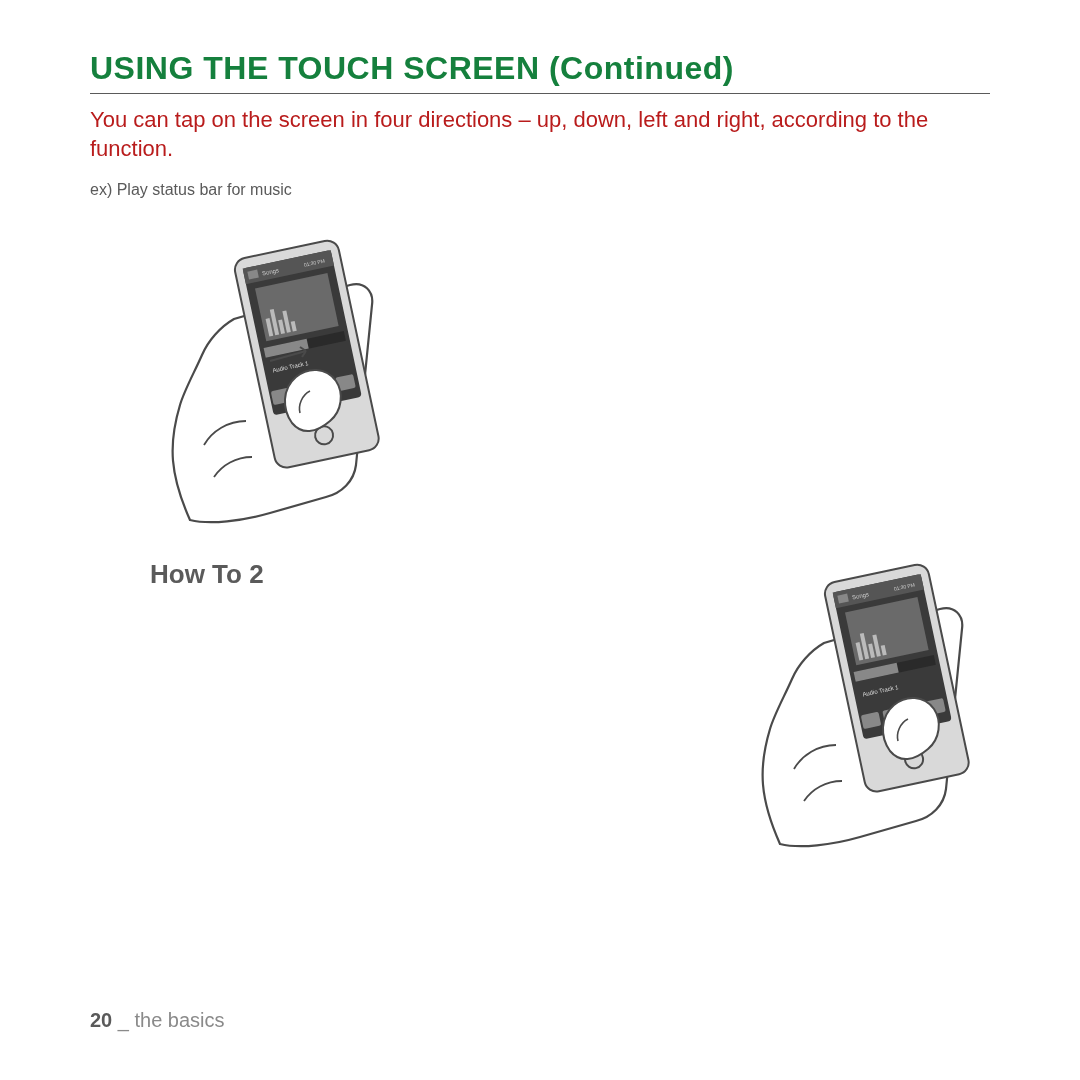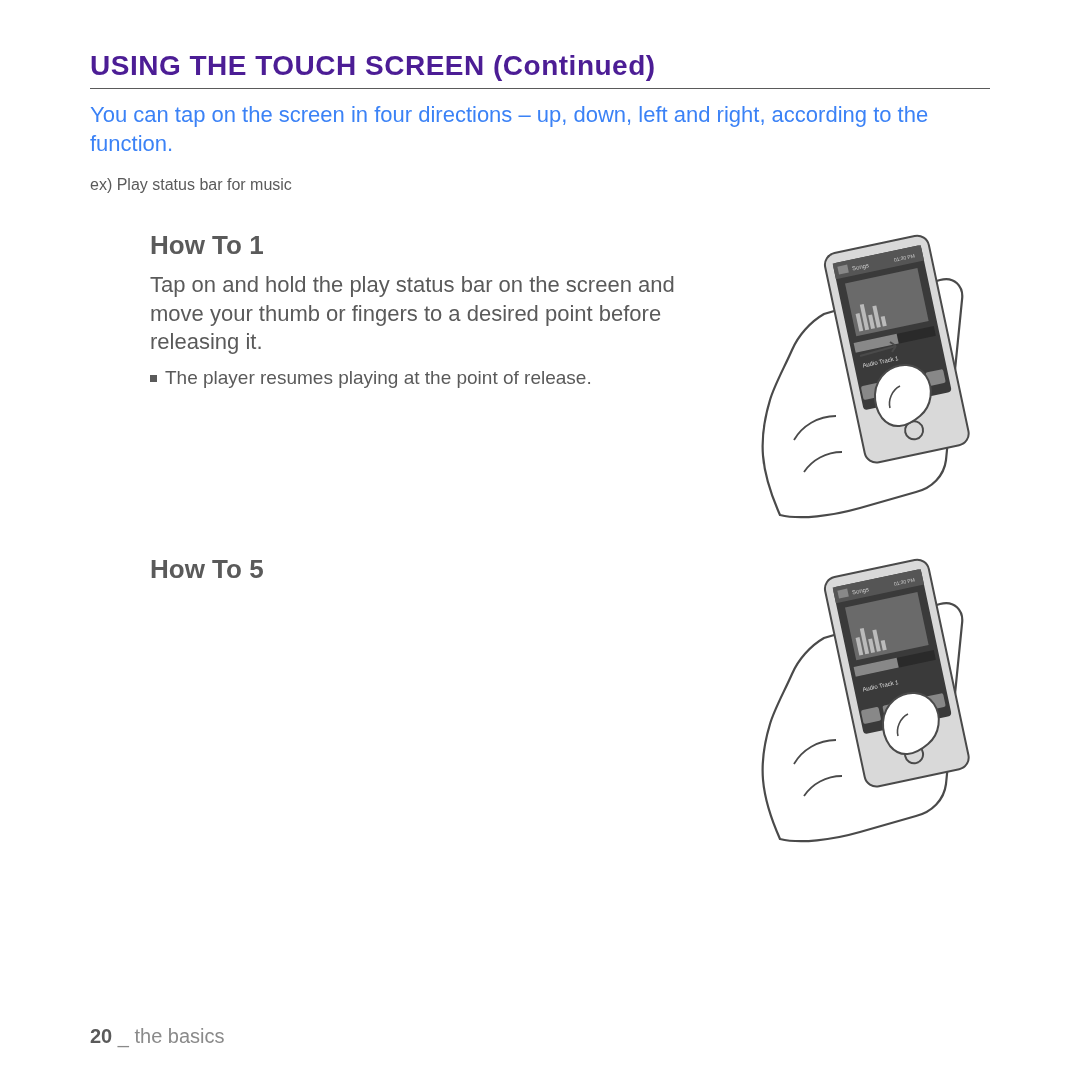--- a/index.html
+++ b/index.html
@@ -5,32 +5,32 @@
   * { margin: 0; padding: 0; box-sizing: border-box; }
   html, body { width: 1080px; height: 1080px; }
   body {
     font-family: Arial, Helvetica, sans-serif;
     background: #ffffff;
     color: #5a5a5a;
     padding: 50px 90px 40px 90px;
     position: relative;
   }
   .page-title {
-    font-size: 28px;
+    font-size: 32px;
     font-weight: bold;
-    color: #4c1d95;
+    color: #15803d;
     letter-spacing: 0.5px;
     padding-bottom: 6px;
     border-bottom: 1.5px solid #5a5a5a;
     margin-bottom: 12px;
   }
   .intro {
     font-size: 22px;
     line-height: 1.3;
-    color: #3b82f6;
+    color: #b91c1c;
     margin-bottom: 18px;
   }
   .example {
     font-size: 16px;
     color: #5a5a5a;
     margin-bottom: 36px;
   }
   .section {
     display: flex;
     align-items: flex-start;
@@ -58,43 +58,35 @@
     color: #5a5a5a;
   }
   .bullet-square {
     width: 7px; height: 7px; background: #5a5a5a; margin-top: 8px; flex-shrink: 0;
   }
   .illus { width: 250px; flex-shrink: 0; }
   .illus svg { width: 100%; height: auto; display: block; }
   .footer {
     position: absolute;
     left: 90px;
-    bottom: 32px;
+    bottom: 48px;
     font-size: 20px;
     color: #8a8a8a;
   }
   .footer .pnum { font-weight: bold; color: #5a5a5a; }
 </style>
 </head>
 <body>
 
 <h1 class="page-title">USING THE TOUCH SCREEN (Continued)</h1>
 
 <p class="intro">You can tap on the screen in four directions – up, down, left and right, according to the function.</p>
 <p class="example">ex) Play status bar for music</p>
 
 <div class="section">
-  <div class="section-text">
-    <h2 class="sub-heading">How To 1</h2>
-    <p class="body-text">Tap on and hold the play status bar on the screen and move your thumb or fingers to a desired point before releasing it.</p>
-    <div class="bullet-line">
-      <span class="bullet-square"></span>
-      <span>The player resumes playing at the point of release.</span>
-    </div>
-  </div>
   <div class="illus">
     <svg viewBox="0 0 250 290">
 
       <path d="M40 285 C20 240 18 210 30 170 C34 156 44 138 52 120 C58 106 70 92 84 84 L200 50 C214 46 224 56 222 70 L206 230 C204 246 192 258 176 262 L120 278 C92 286 60 290 40 285 Z" fill="#ffffff" stroke="#4a4a4a" stroke-width="2.2"></path>
 
       <path d="M64 242 C72 230 86 222 102 222" fill="none" stroke="#4a4a4a" stroke-width="1.8"></path>
       <path d="M54 210 C62 196 78 186 96 186" fill="none" stroke="#4a4a4a" stroke-width="1.8"></path>
 
       <g transform="rotate(-12 150 140)">
         <rect x="108" y="14" width="106" height="214" rx="12" fill="#d9d9d9" stroke="#4a4a4a" stroke-width="2"></rect>
@@ -130,21 +122,21 @@
       <path d="M150 178 C148 170 152 160 160 156" fill="none" stroke="#4a4a4a" stroke-width="1.6"></path>
 
       <path d="M120 126 L156 116" stroke="#4a4a4a" stroke-width="2"></path>
       <path d="M156 116 L150 112 M156 116 L152 122" stroke="#4a4a4a" stroke-width="2"></path>
     </svg>
   </div>
 </div>
 
 <div class="section">
   <div class="section-text">
-    <h2 class="sub-heading">How To 5</h2>
+    <h2 class="sub-heading">How To 2</h2>
   </div>
   <div class="illus">
     <svg viewBox="0 0 250 290">
       <path d="M40 285 C20 240 18 210 30 170 C34 156 44 138 52 120 C58 106 70 92 84 84 L200 50 C214 46 224 56 222 70 L206 230 C204 246 192 258 176 262 L120 278 C92 286 60 290 40 285 Z" fill="#ffffff" stroke="#4a4a4a" stroke-width="2.2"></path>
       <path d="M64 242 C72 230 86 222 102 222" fill="none" stroke="#4a4a4a" stroke-width="1.8"></path>
       <path d="M54 210 C62 196 78 186 96 186" fill="none" stroke="#4a4a4a" stroke-width="1.8"></path>
       <g transform="rotate(-12 150 140)">
         <rect x="108" y="14" width="106" height="214" rx="12" fill="#d9d9d9" stroke="#4a4a4a" stroke-width="2"></rect>
         <rect x="116" y="24" width="90" height="150" rx="4" fill="#3a3a3a"></rect>
         <rect x="116" y="24" width="90" height="16" fill="#555"></rect>

